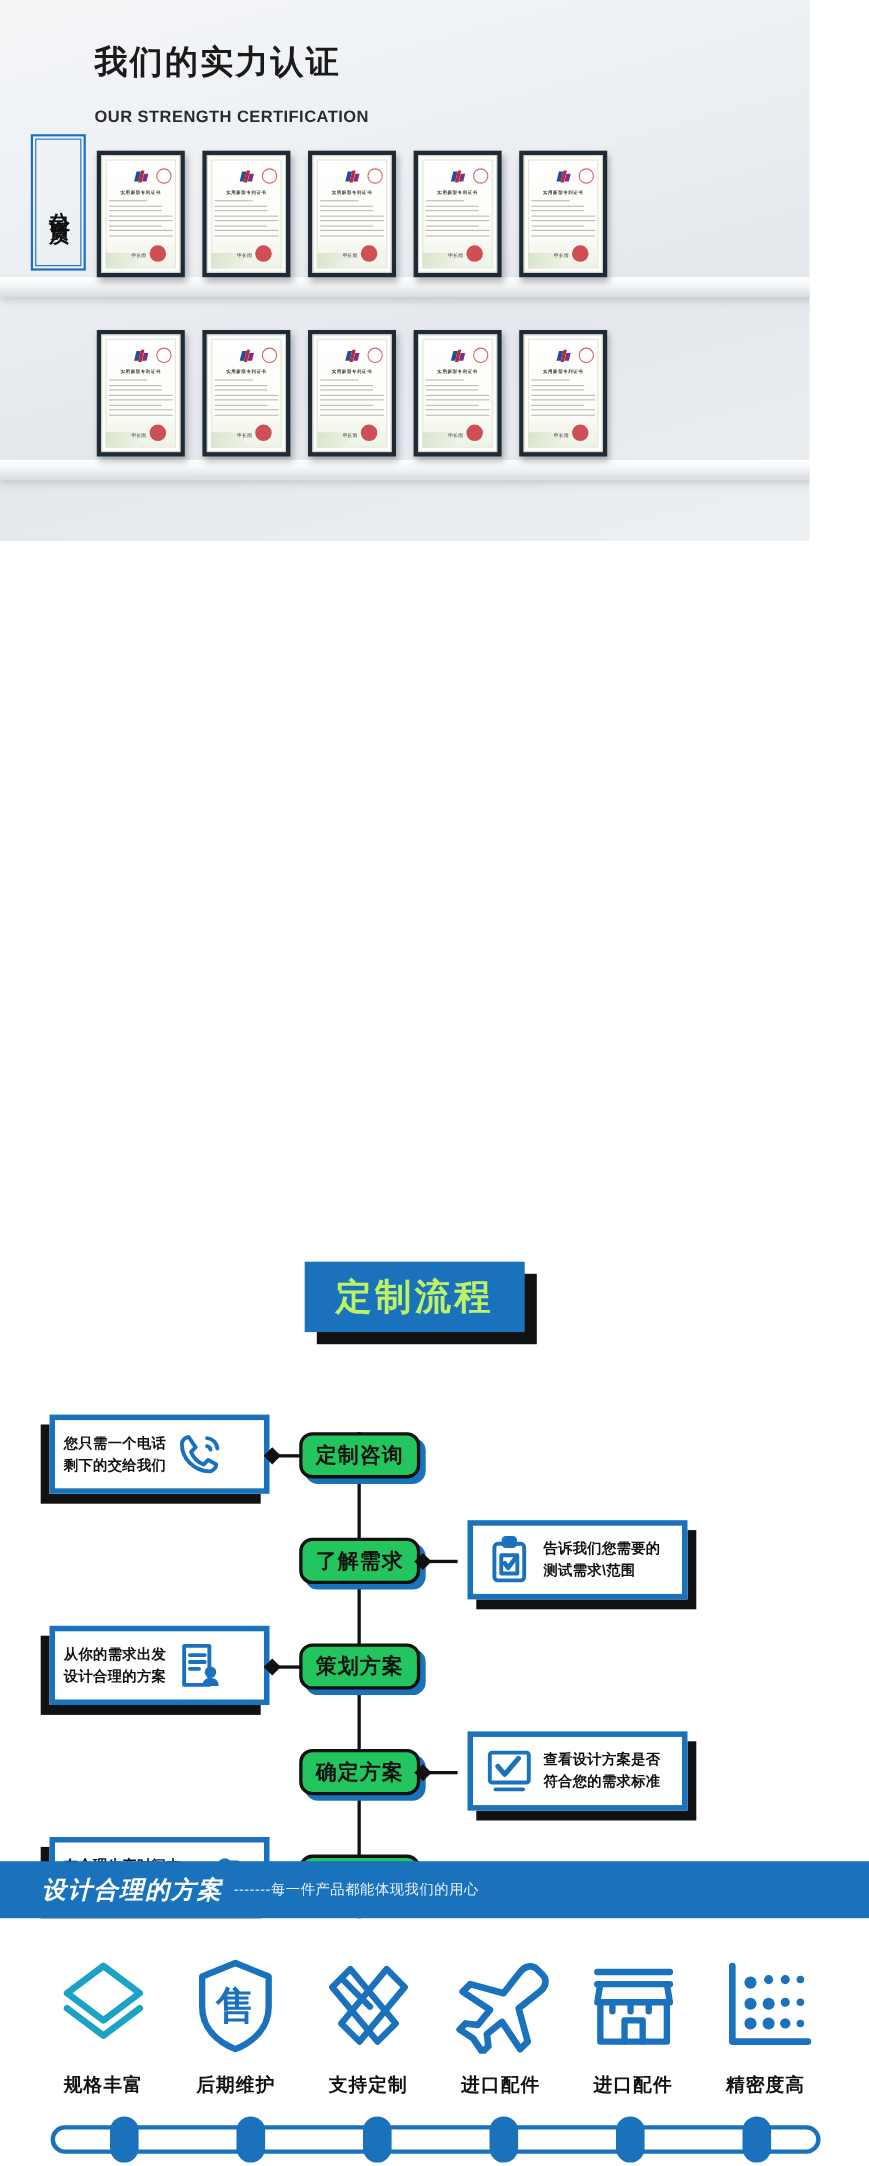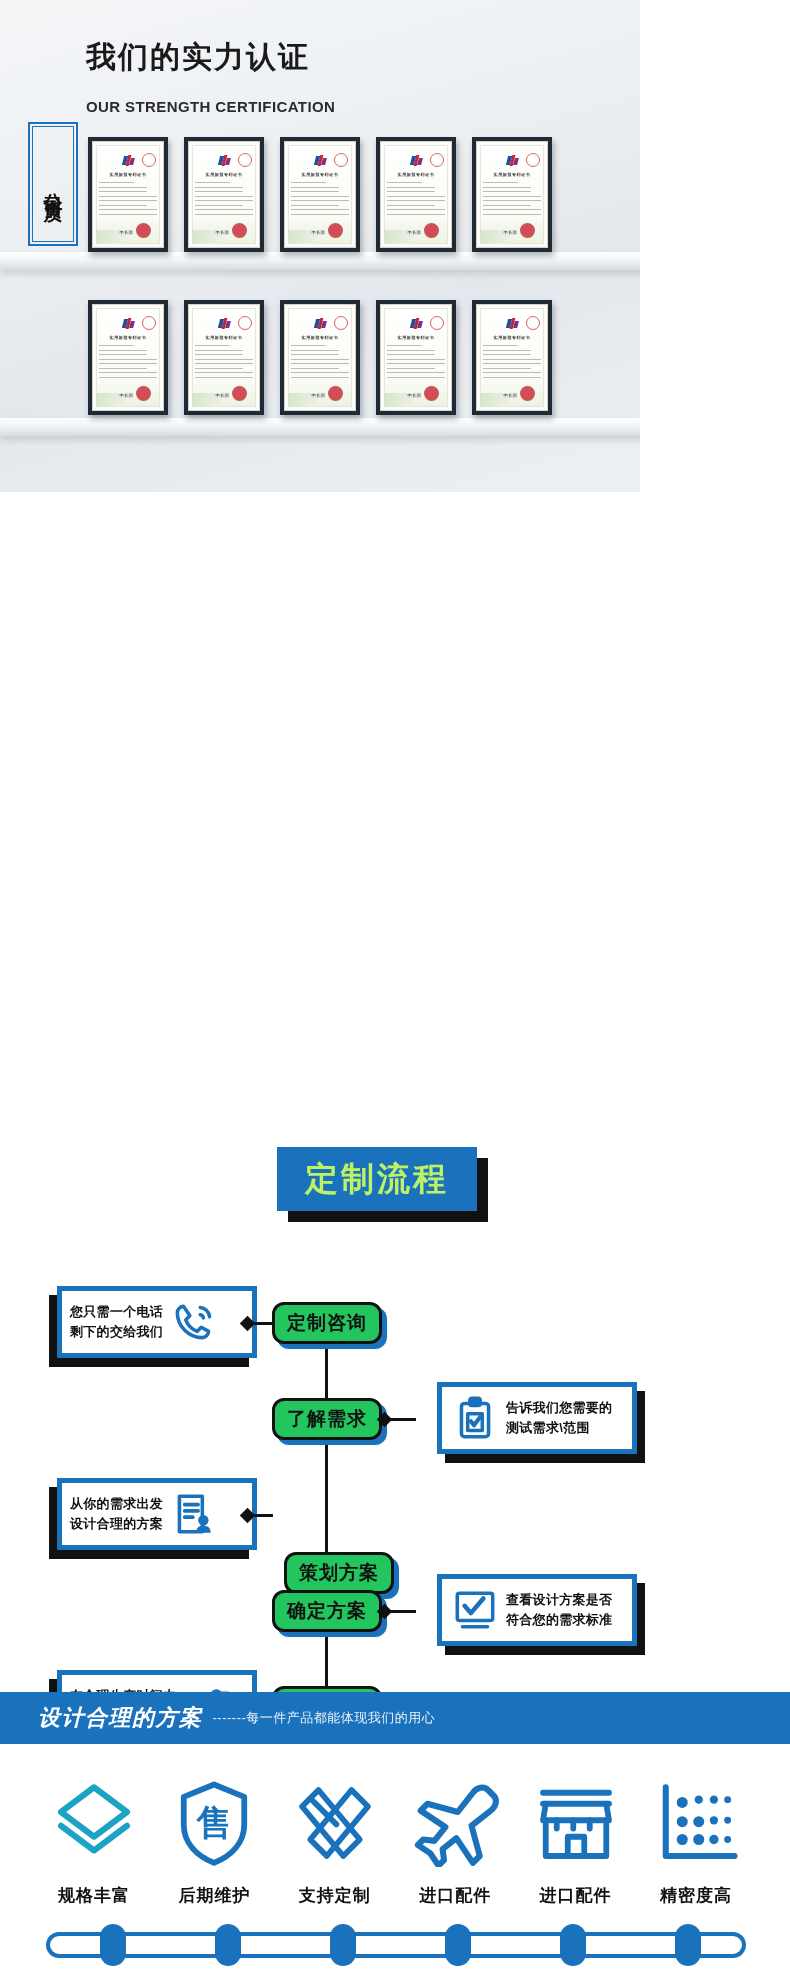--- a/index.html
+++ b/index.html
@@ -4,21 +4,21 @@
 <style>
   * { margin:0; padding:0; box-sizing:border-box; }
   body {
     width:790px; height:1969px;
     font-family:"Liberation Sans","DejaVu Sans",sans-serif;
     background:#ffffff; overflow:hidden; position:relative;
   }
 
   
   .cert-section{
-    position:relative; width:640px; height:492px;
+    position:relative; width:736px; height:492px;
     background:linear-gradient(165deg,#f4f6f8 0%,#eceff2 38%,#e4e8ec 62%,#edf0f3 100%);
     overflow:hidden;
   }
   .cert-head{ position:absolute; left:86px; top:40px; }
   .cert-head .cn{
     font-size:30px; font-weight:bold; color:#1a1a1a; letter-spacing:2px;
     line-height:1.15;
   }
   .cert-head .en{
     font-size:15px; font-weight:bold; color:#2b2b2b; letter-spacing:.4px;
@@ -138,21 +138,21 @@
   .node .nbox{
     position:relative; width:110px; height:42px;
     background:#22c55e; border:3px solid #111; border-radius:12px;
     display:flex; align-items:center; justify-content:center;
   }
   .node .nbox span{
     font-size:19px; font-weight:bold; color:#111; letter-spacing:1px;
   }
 
   
-  .card{ position:absolute; width:200px; height:53px;margin-left:12px; }
+  .card{ position:absolute; width:200px; height:53px; }
   .card .cshadow{
     position:absolute; left:-8px; top:9px; width:200px; height:72px; background:#111;
   }
   .card .cbox{
     position:relative; width:200px; height:72px;
     background:#fff; border:5px solid #1a72bd;
     display:flex; align-items:center; padding:0 8px; gap:6px;
   }
   .card.right .cshadow{ left:8px; }
   .card .ctext{
@@ -510,21 +510,21 @@
             <rect x="11" y="10" width="26" height="32" rx="3"></rect>
             <rect x="19" y="5" width="10" height="7" rx="2" fill="#1a72bd"></rect>
             <path d="M17 20h14v16H17z"></path>
             <path d="M20 27l3 4 6-8" stroke-width="4"></path>
           </svg></div>
         <div class="ctext">告诉我们您需要的<br>测试需求\范围</div>
       </div>
     </div>
     <div class="conn" style="left: 390px; top: 926px; width: 26px; position: absolute; height: 3px; background: rgb(17, 17, 17);"></div>
     <div class="diamond" style="left: 379px; top: 922px; position: absolute; width: 11px; height: 11px; background: rgb(17, 17, 17); transform: rotate(45deg);"></div>
-    <div class="node" style="top: 1060px; margin-left: 12px;">
+    <div class="node" style="top: 1002px;">
       <div class="nshadow"></div>
     <div class="nbox">
         <span>策划方案</span>
       </div>
     </div>
     <div class="card left" style="top: 986px; left: 45px;">
       <div class="cshadow"></div>
     <div class="cbox">
         <div class="ctext">从你的需求出发<br>设计合理的方案</div>
         <div class="cicon"><svg viewBox="0 0 48 48" width="50" height="50" fill="none" stroke="#1a72bd" stroke-width="3.4" stroke-linecap="round" stroke-linejoin="round">

